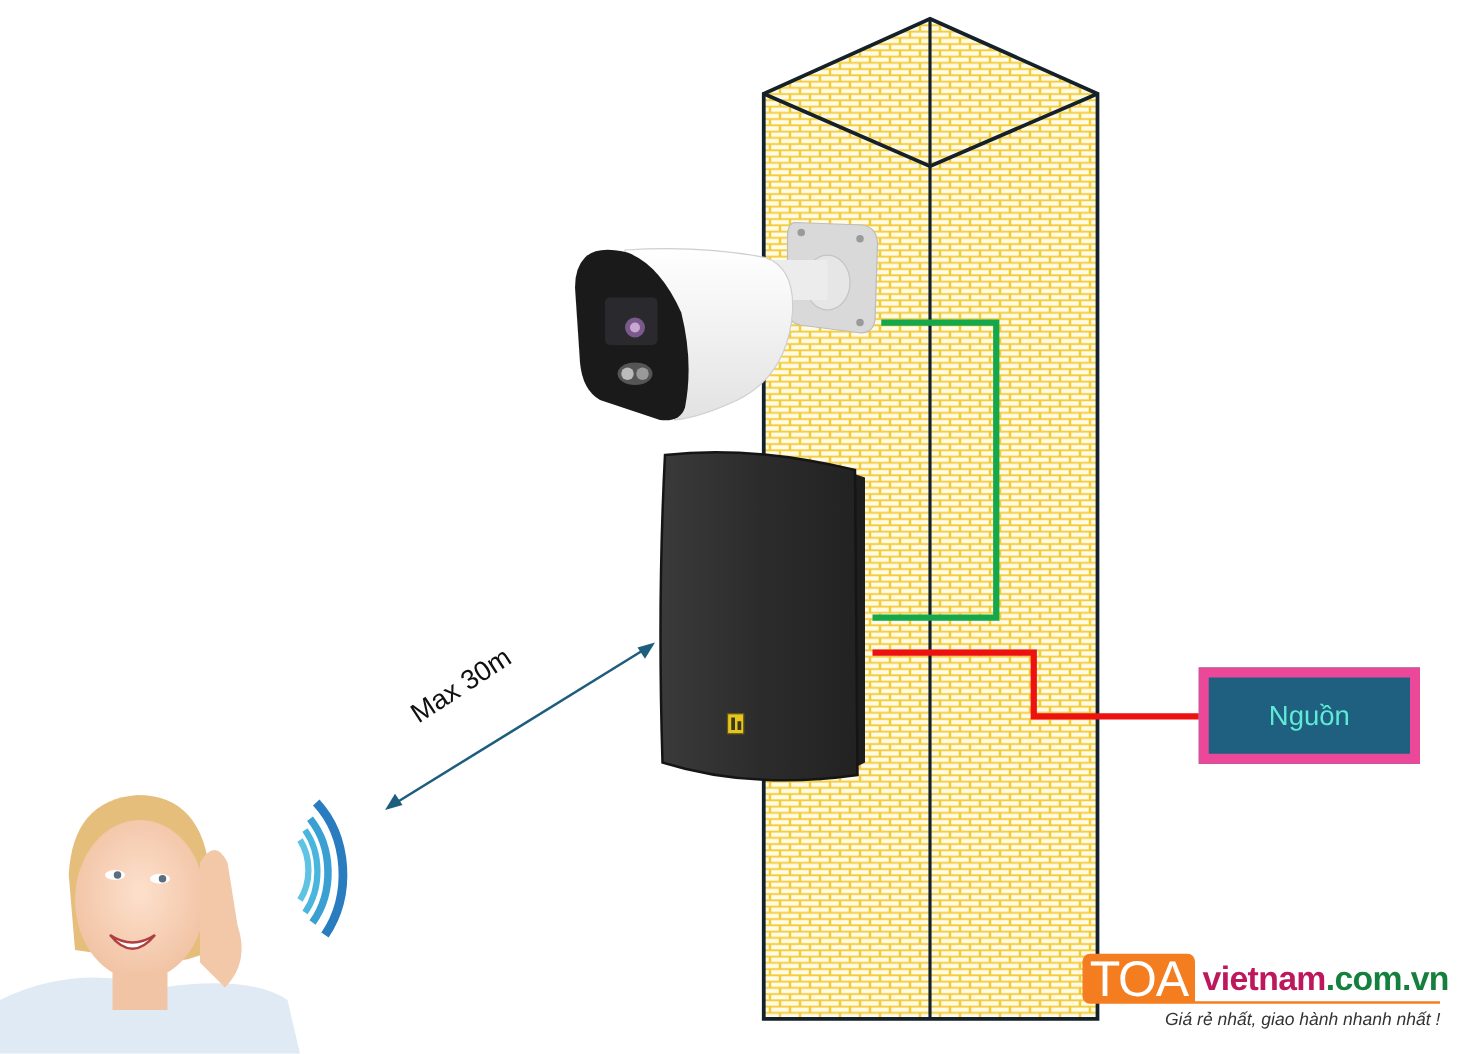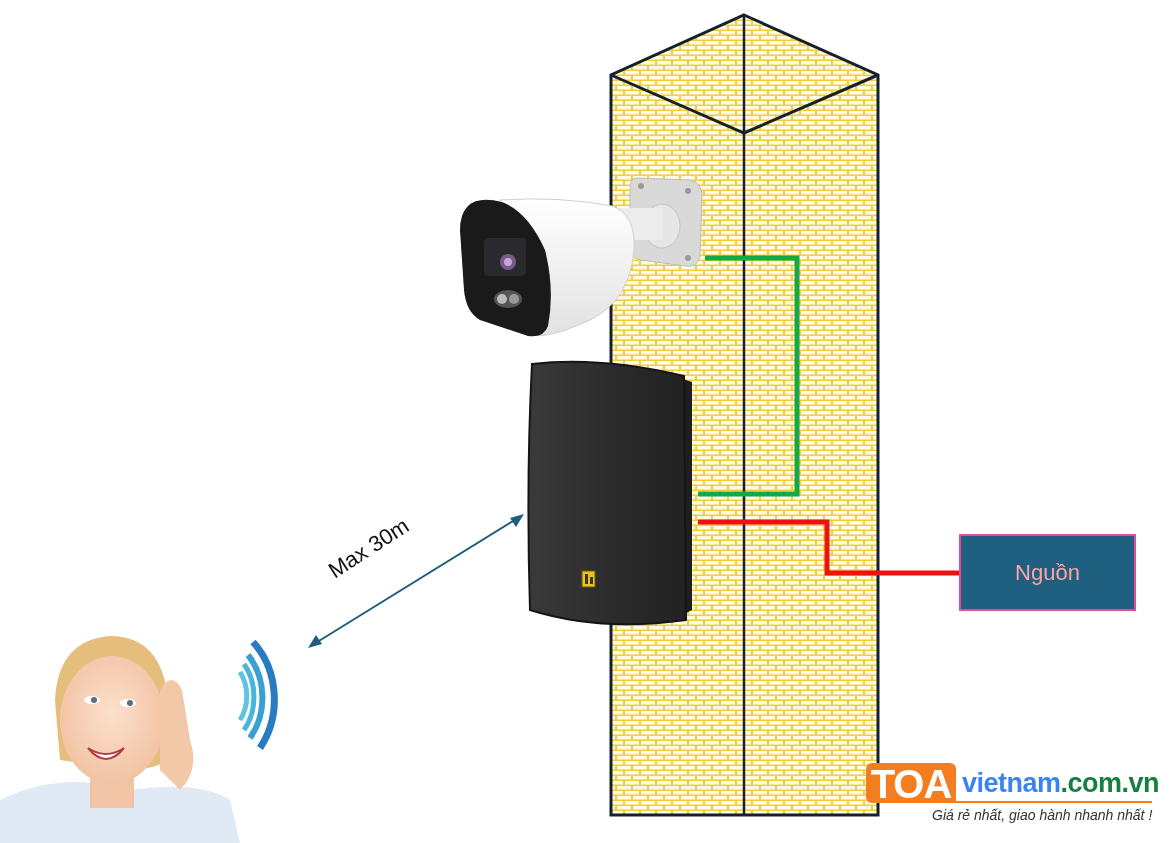--- a/index.html
+++ b/index.html
@@ -1,38 +1,38 @@
 <!DOCTYPE html>
 <html><head>
   <meta charset="utf-8">
   <style>
     html, body { margin:0; padding:0; background:#ffffff; }
     body { width:1172px; height:843px; position:relative; overflow:hidden; font-family:"Liberation Sans", sans-serif; }
     .layer { position:absolute; left:0; top:0; width:1172px; height:843px; }
     .power-box {
       position:absolute; left:959px; top:534px; width:177px; height:77px;
-      background:#1f5f80; border:2px solid #ec4899; box-sizing:border-box;
-      color:#fca5a5; font-size:22px; line-height:28px; text-align:center;
+      background:#1f5f80; border:8px solid #ec4899; box-sizing:border-box;
+      color:#5eead4; font-size:22px; line-height:28px; text-align:center;
       display:flex; flex-direction:column; justify-content:center;
     }
     .distance-label {
       position:absolute; left:338px; top:558px; font-size:22px; color:#111;
       transform:rotate(-33deg); transform-origin:left bottom; white-space:nowrap;
     }
     .logo { position:absolute; left:866px; top:763px; width:300px; height:70px; }
     .logo-box {
       position:absolute; left:0; top:0; width:90px; height:40px; background:#f47d20;
       border-radius:6px 6px 0 6px; color:#fff; font-size:40px; line-height:42px;
-      text-align:center; letter-spacing:-1px;font-weight:bold;
+      text-align:center; letter-spacing:-1px;
     }
     .logo-site {
       position:absolute; left:96px; top:4px; font-size:27px; font-weight:bold; line-height:32px;
       letter-spacing:-0.5px;
     }
-    .logo-site .dark { color:#3b82f6; }
+    .logo-site .dark { color:#be185d; }
     .logo-site .orange { color:#15803d; }
     .logo-line { position:absolute; left:90px; top:38px; width:196px; height:2px; background:#f47d20; }
     .logo-slogan {
       position:absolute; left:66px; top:44px; font-size:14px; font-style:italic; color:#333;
       white-space:nowrap;
       text-align:center;
     }
   </style>
 </head>
 <body>

